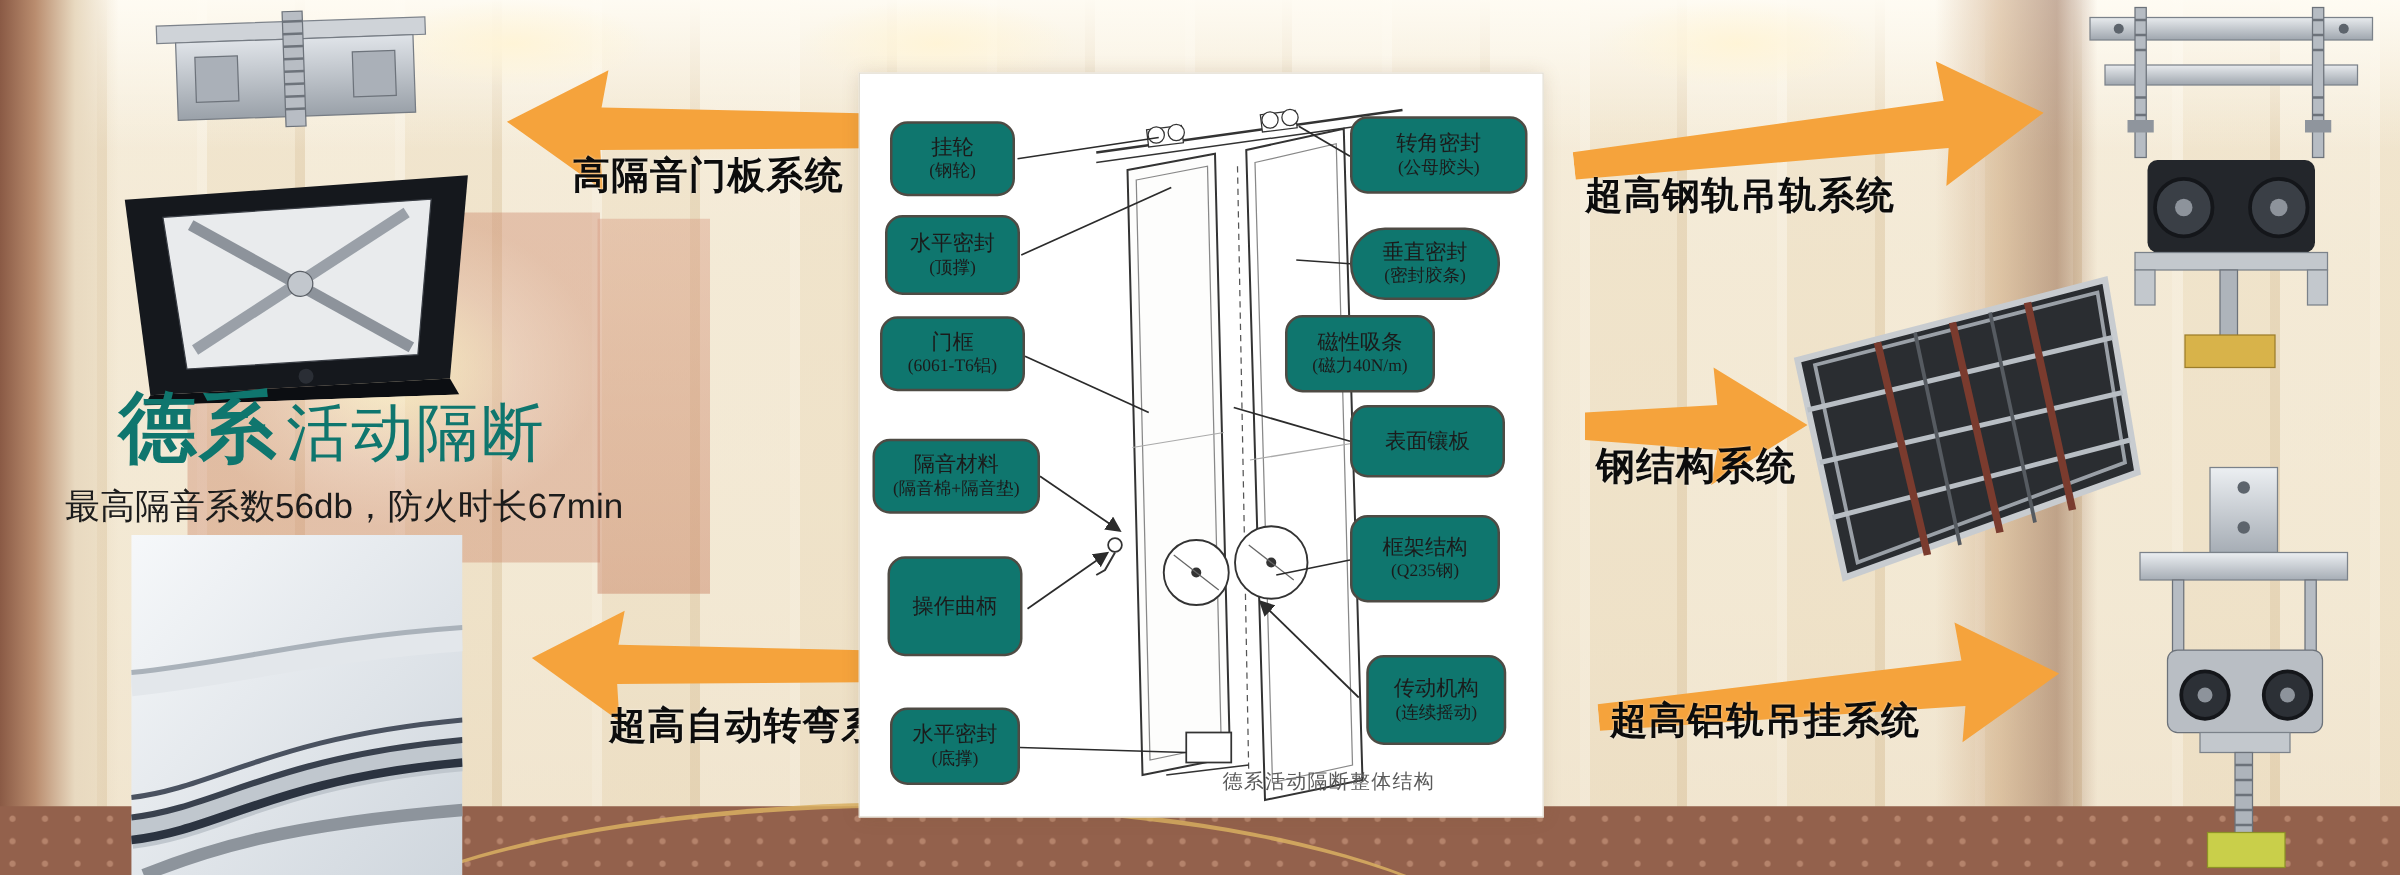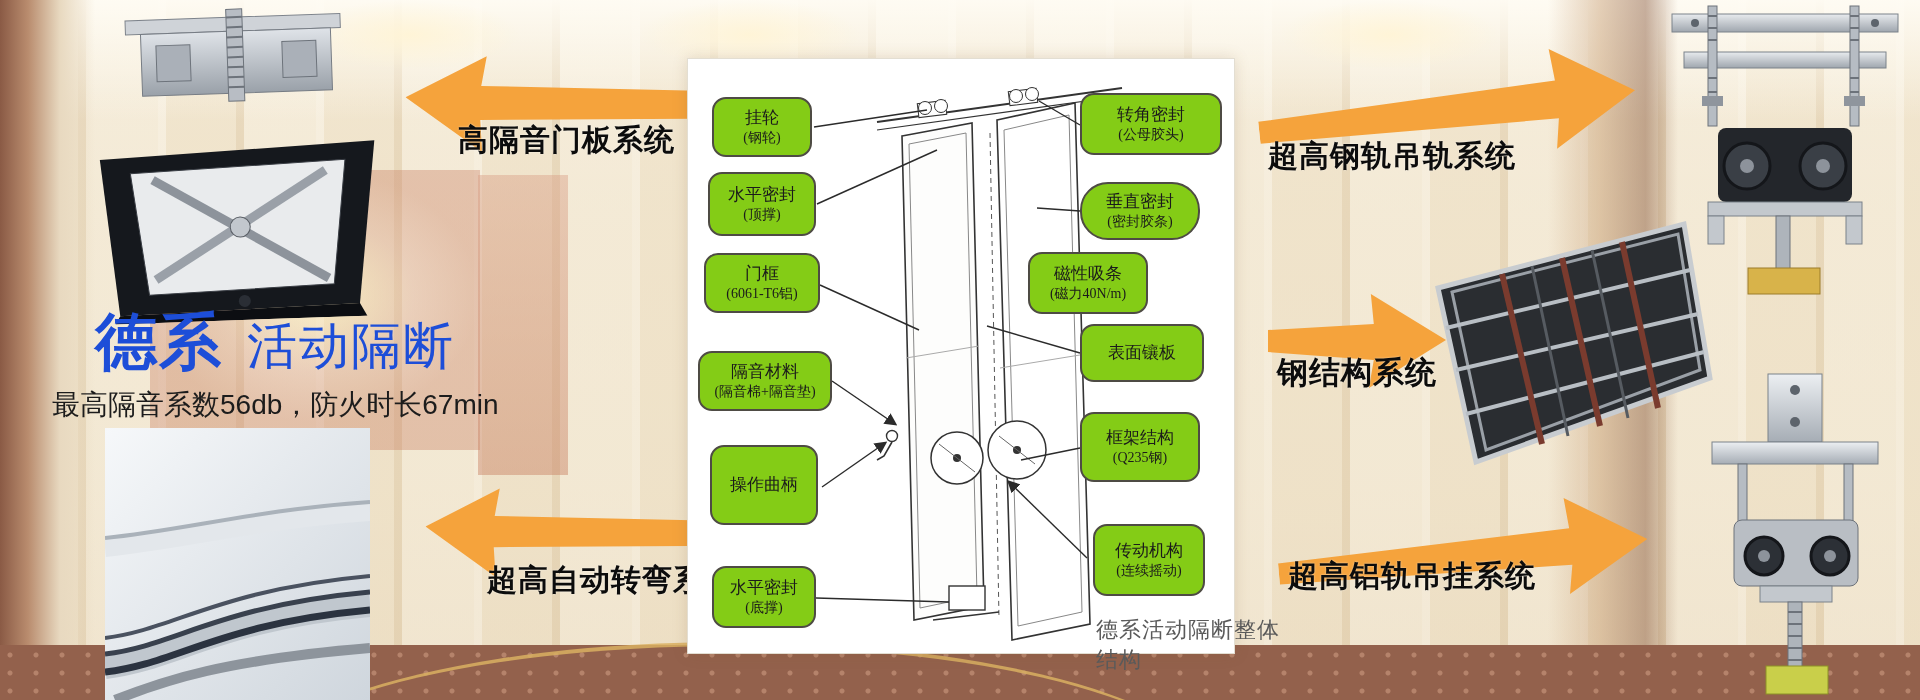--- a/index.html
+++ b/index.html
@@ -28,40 +28,40 @@
   .bg-carpet{left:0;top:645px;width:1920px;height:55px;
     background:#93614c radial-gradient(circle at 10px 10px,#b5836b 2px,rgba(0,0,0,0) 3px);
     background-size:26px 18px;}
   .bg-carpet-right{left:1548px;top:575px;width:372px;height:125px;opacity:.85;
     background:#9a4f3c repeating-linear-gradient(45deg,rgba(216,179,106,.5) 0 4px,rgba(0,0,0,0) 4px 22px),
     repeating-linear-gradient(-45deg,rgba(216,179,106,.4) 0 4px,rgba(0,0,0,0) 4px 22px);}
   .bg-arc{left:240px;top:642px;width:980px;height:280px;border-radius:50%;
     border-top:4px solid rgba(217,176,97,.85);}
 
   
-  .hero-title{left:95px;top:300px;width:480px;display:flex;align-items:baseline;gap:24px;color:#1d4ed8;}
+  .hero-title{left:95px;top:300px;width:480px;display:flex;align-items:baseline;gap:6px;color:#0f766e;}
   .hero-title .t-bold{font-size:62px;font-weight:900;letter-spacing:2px;}
   .hero-title .t-rest{font-size:50px;font-weight:500;letter-spacing:2px;}
   .hero-sub{left:52px;top:386px;width:480px;font-size:28px;color:#1c1c1c;}
 
   
   .o-arrow svg{display:block;width:100%;height:100%;}
   .arrow-label{font-weight:bold;color:#0c0c0c;font-size:30px;letter-spacing:1px;white-space:nowrap;
     text-shadow:0 0 2px rgba(255,255,255,.6);font-family:Liberation Serif, serif;}
 
   
   .diagram-panel{left:687px;top:58px;width:546px;height:594px;background:#ffffff;
     border:1px solid #e3ded2;box-shadow:0 0 14px rgba(120,90,50,.18);}
   .diagram-svg{left:687px;top:58px;width:546px;height:594px;}
-  .callout{border:2px solid #4e4b44;border-radius:14px;background:#84cc16;
+  .callout{border:2px solid #4e4b44;border-radius:14px;background:#0f766e;
     display:flex;flex-direction:column;align-items:center;justify-content:center;
     text-align:center;color:#1b1b1b;line-height:1.3;box-sizing:border-box;padding:2px 3px;}
   .callout .l1{font-size:17px;font-weight:500;}
   .callout .l2{font-size:14px;font-weight:500;font-family:Liberation Serif, serif;}
-  .diagram-caption{left:1096px;top:615px;width:200px;font-size:22px;color:#5a5a5a;letter-spacing:1px;}
+  .diagram-caption{left:978px;top:615px;width:200px;font-size:16px;color:#5a5a5a;letter-spacing:1px;}
 
   
   .photo svg{display:block;width:100%;height:100%;}
 </style>
 </head>
 <body>
 
 <div class="abs bg-base"></div>
 <div class="abs bg-panels"></div>
 <div class="abs bg-top-glow"></div>

